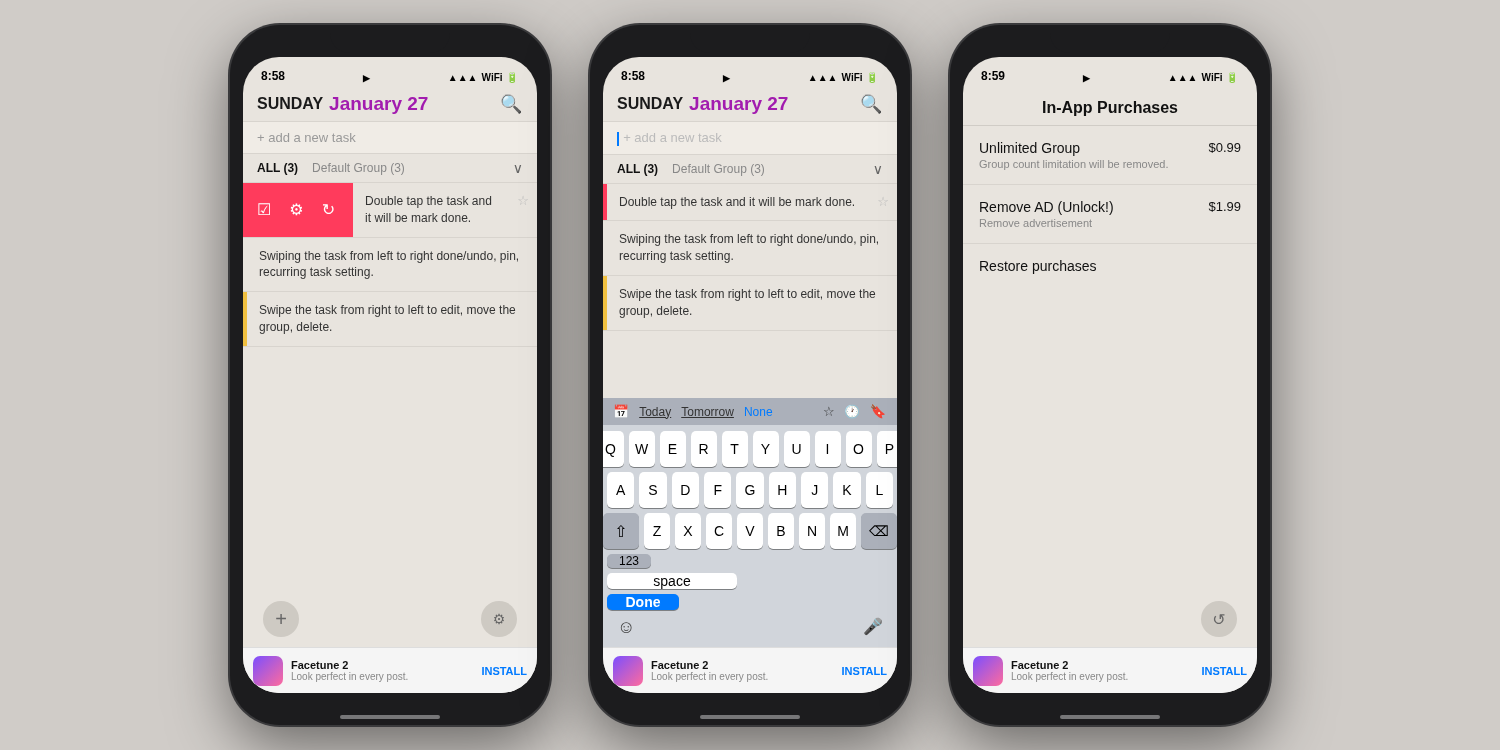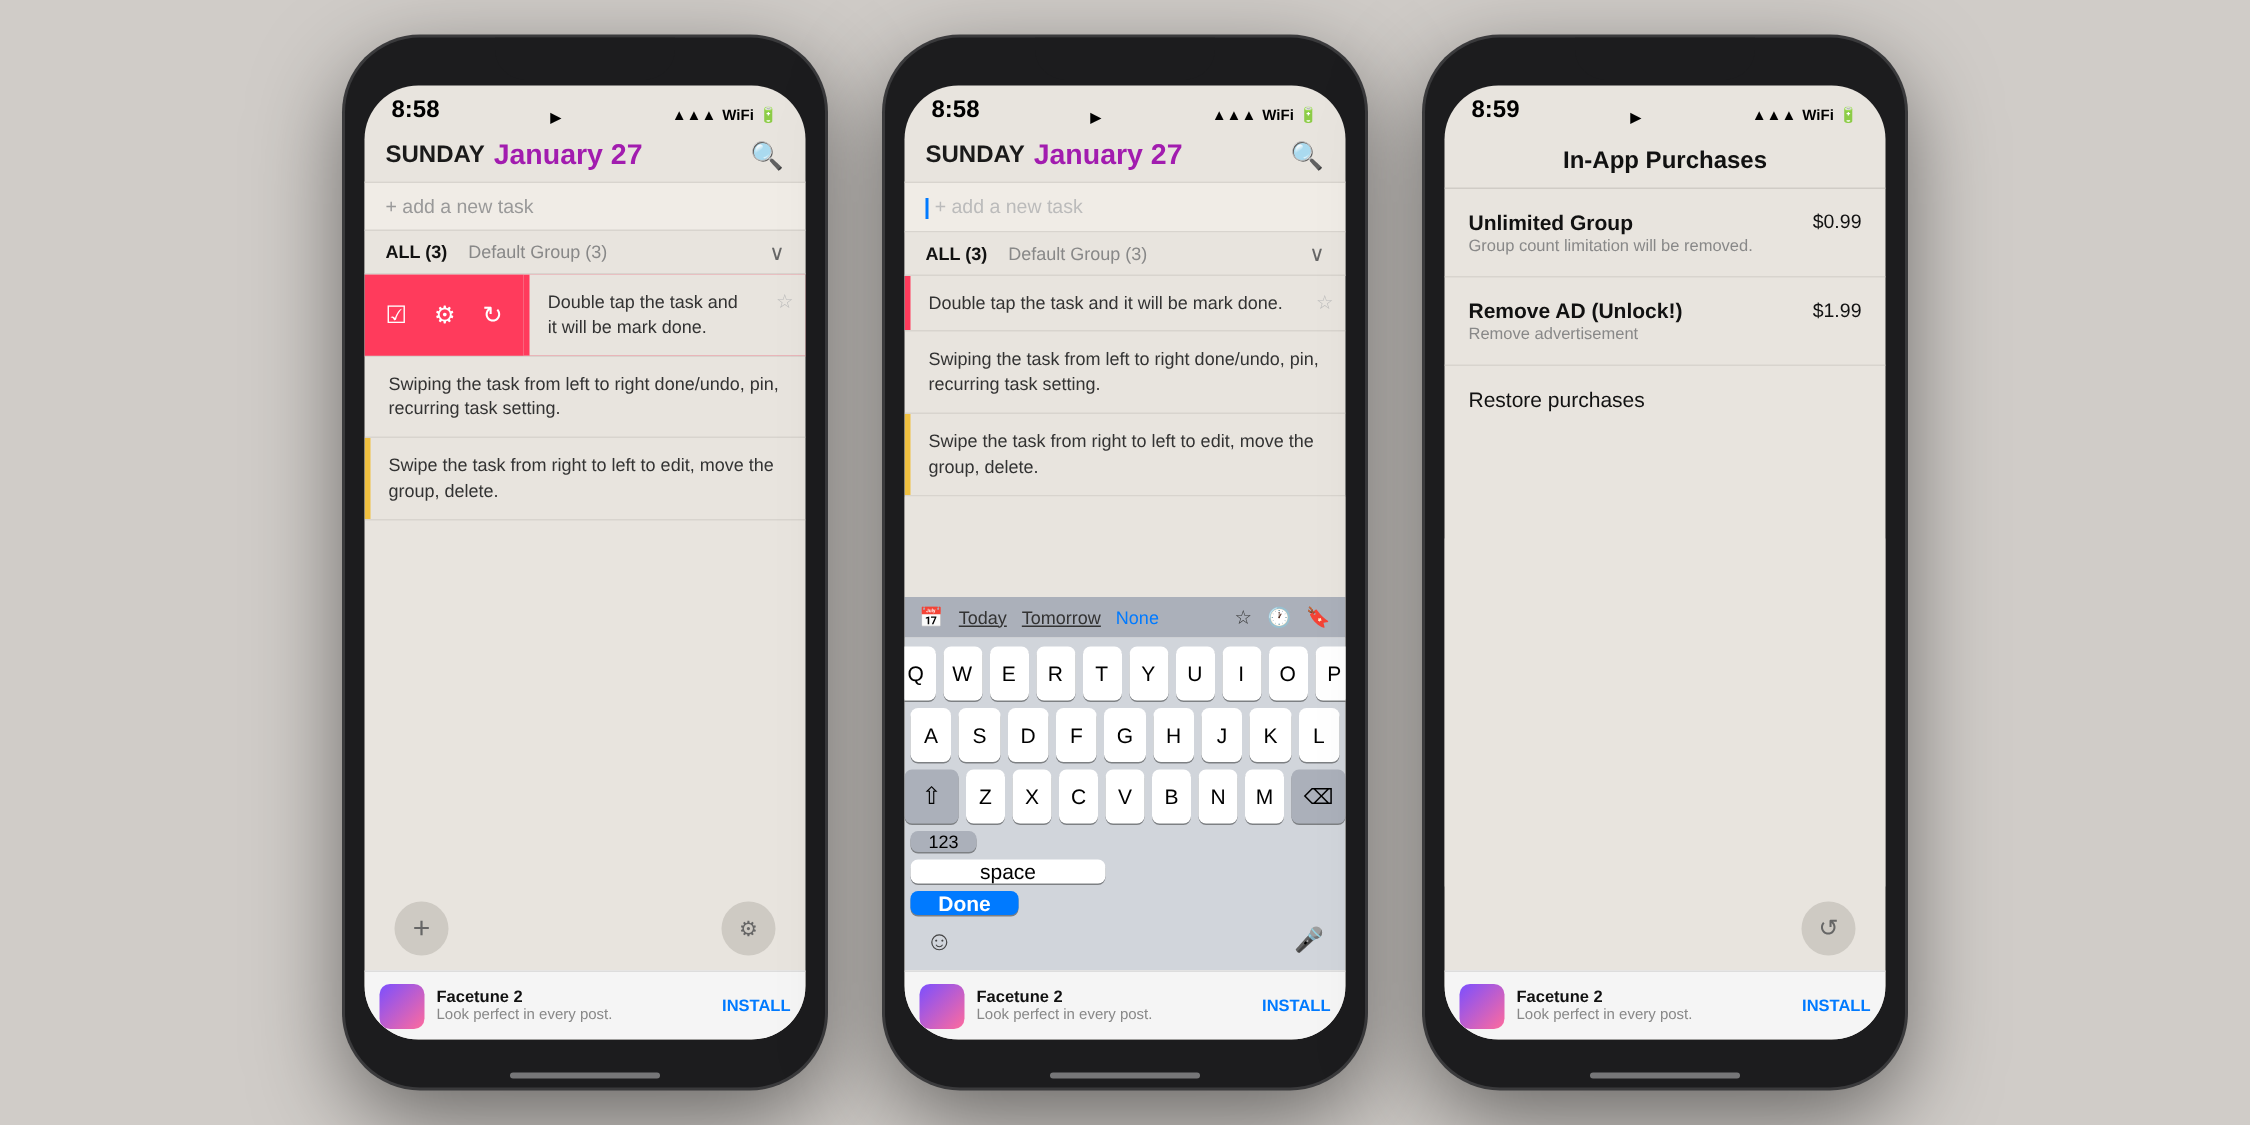--- a/index.html
+++ b/index.html
@@ -56,21 +56,21 @@
       height: 30px;
       display: flex;
       align-items: flex-end;
       justify-content: space-between;
       padding: 0 18px 4px;
       font-size: 11px;
       font-weight: 600;
       color: #000;
       flex-shrink: 0;
     }
-    .status-time { font-size: 16px; font-weight: 700; }
+    .status-time { font-size: 12px; font-weight: 700; }
     .status-icons { display: flex; align-items: center; gap: 4px; font-size: 10px; }
 
     
     .app-header {
       padding: 6px 14px 6px;
       display: flex;
       align-items: center;
       justify-content: space-between;
       flex-shrink: 0;
     }
@@ -260,21 +260,21 @@
       flex-shrink: 0;
     }
     .iap-list { flex: 1; }
     .iap-item {
       display: flex;
       align-items: flex-start;
       padding: 14px 16px;
       border-bottom: 1px solid #d8d4ce;
     }
     .iap-item-text { flex: 1; }
-    .iap-item-title { font-size: 14px; font-weight: 700; color: #111; margin-bottom: 2px; }
+    .iap-item-title { font-size: 14px; font-weight: 400; color: #111; margin-bottom: 2px; }
     .iap-item-subtitle { font-size: 11px; color: #888; }
     .iap-price { font-size: 13px; color: #111; }
     .iap-restore {
       padding: 14px 16px;
       font-size: 14px;
       color: #111;
     }
     .undo-btn {
       width: 36px; height: 36px;
       border-radius: 50%;

